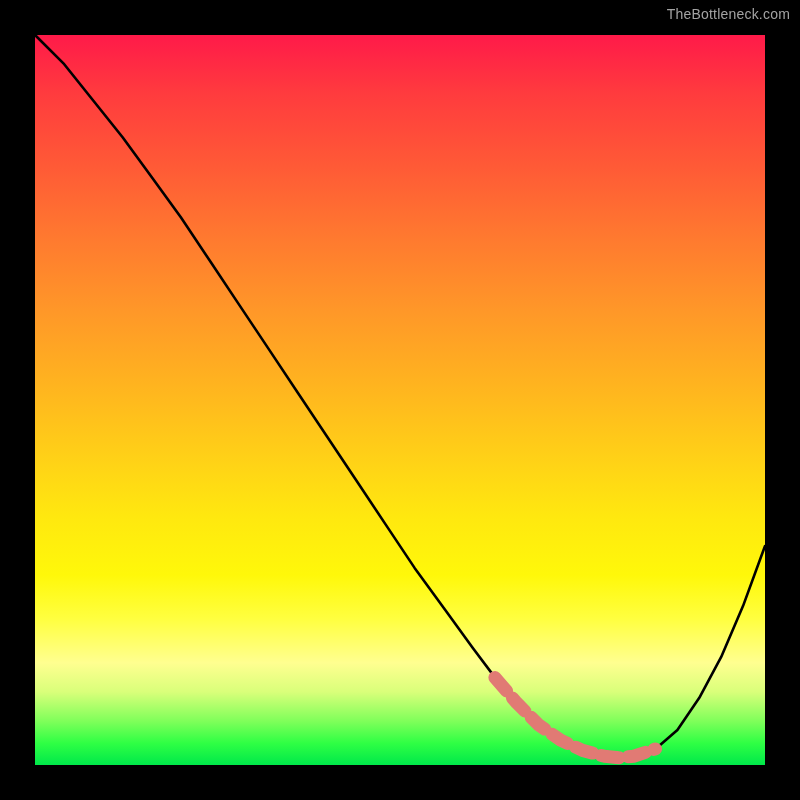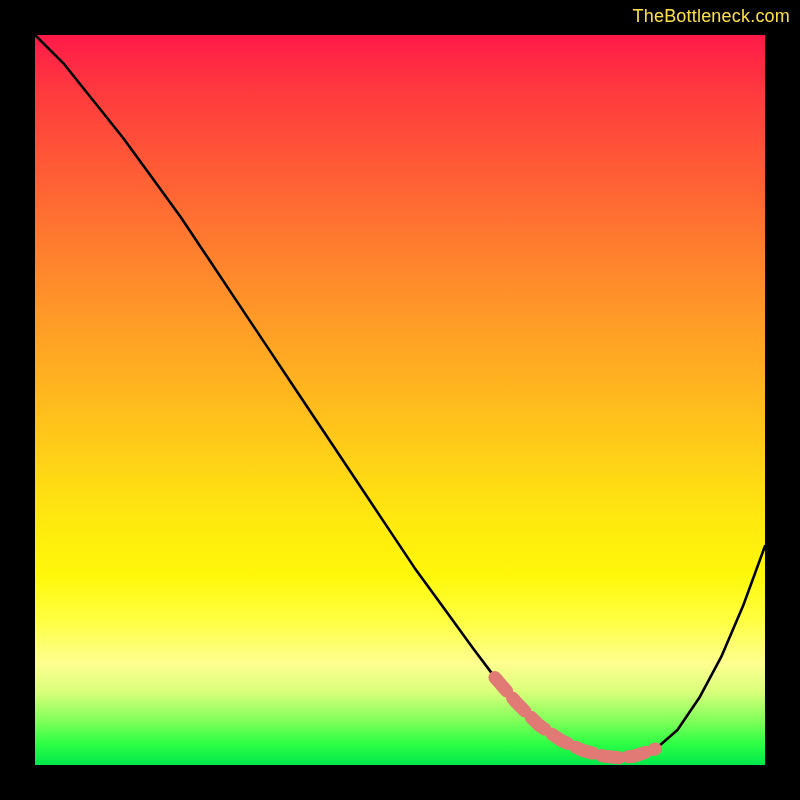--- a/index.html
+++ b/index.html
@@ -39,22 +39,22 @@
       #d9ff7a 90%,
       #7fff5a 94%,
       #2fff44 97%,
       #00e84a 100%
     );
   }
   .watermark {
     position: absolute;
     top: 6px;
     right: 10px;
-    color: #fde047;
-    font-size: 18px;
+    color: #a3a3a3;
+    font-size: 14px;
     letter-spacing: 0.2px;
     font-weight: 500;
     user-select: none;
   }
   svg.curve {
     position: absolute;
     left: 0;
     top: 0;
     width: 730px;
     height: 730px;

